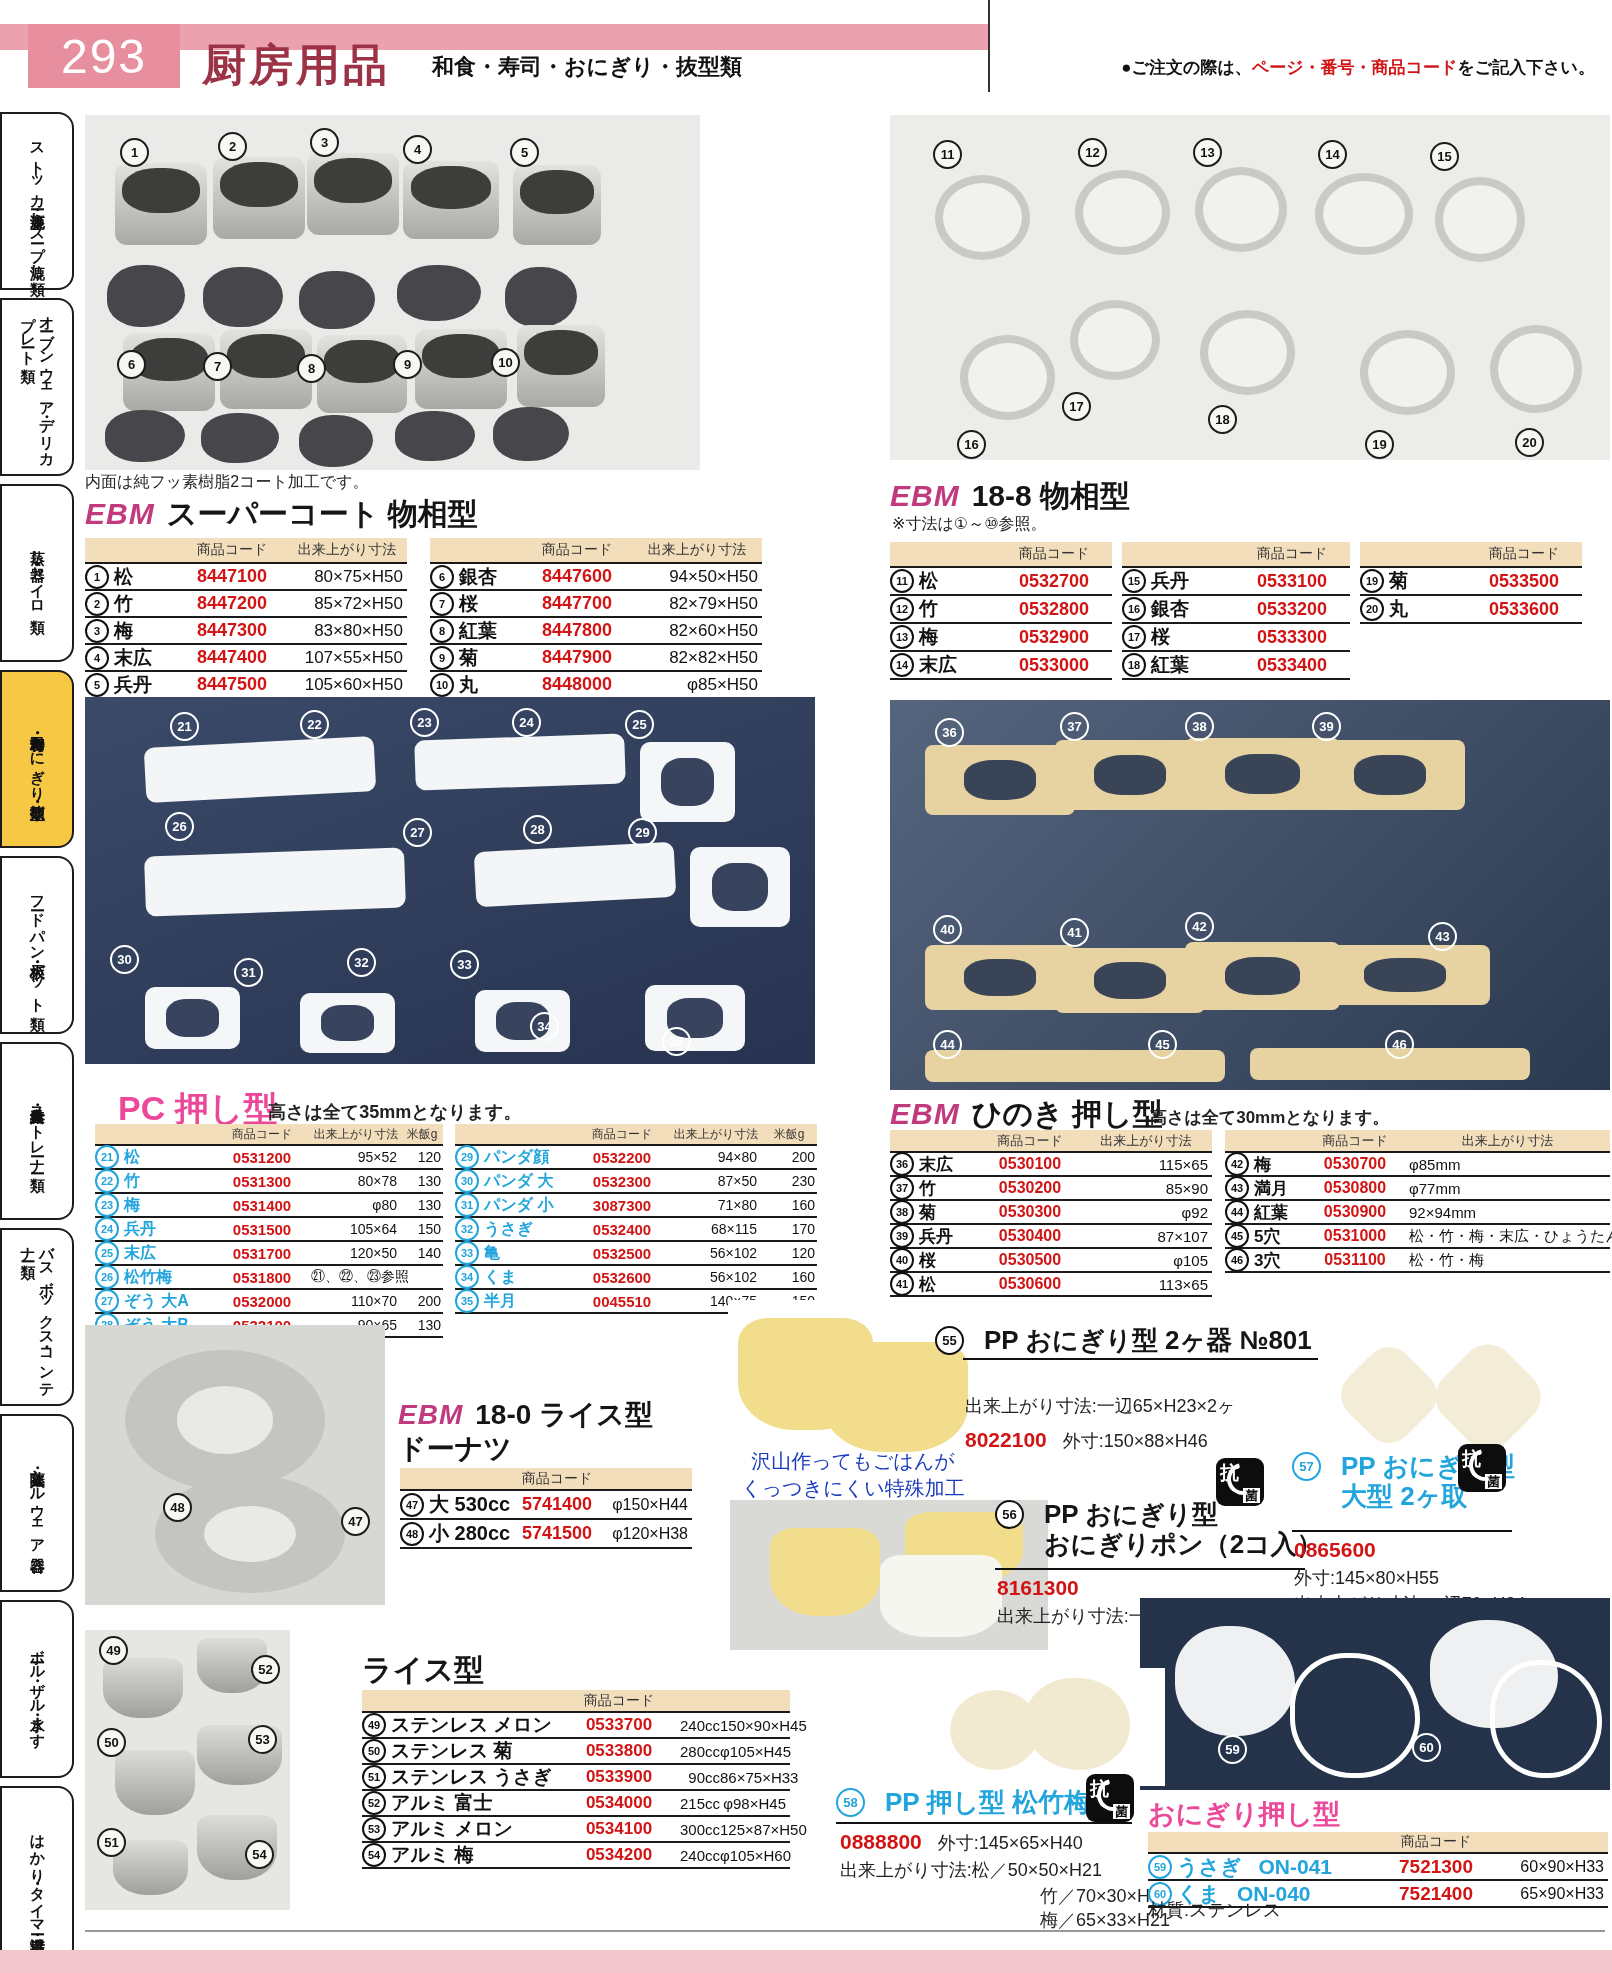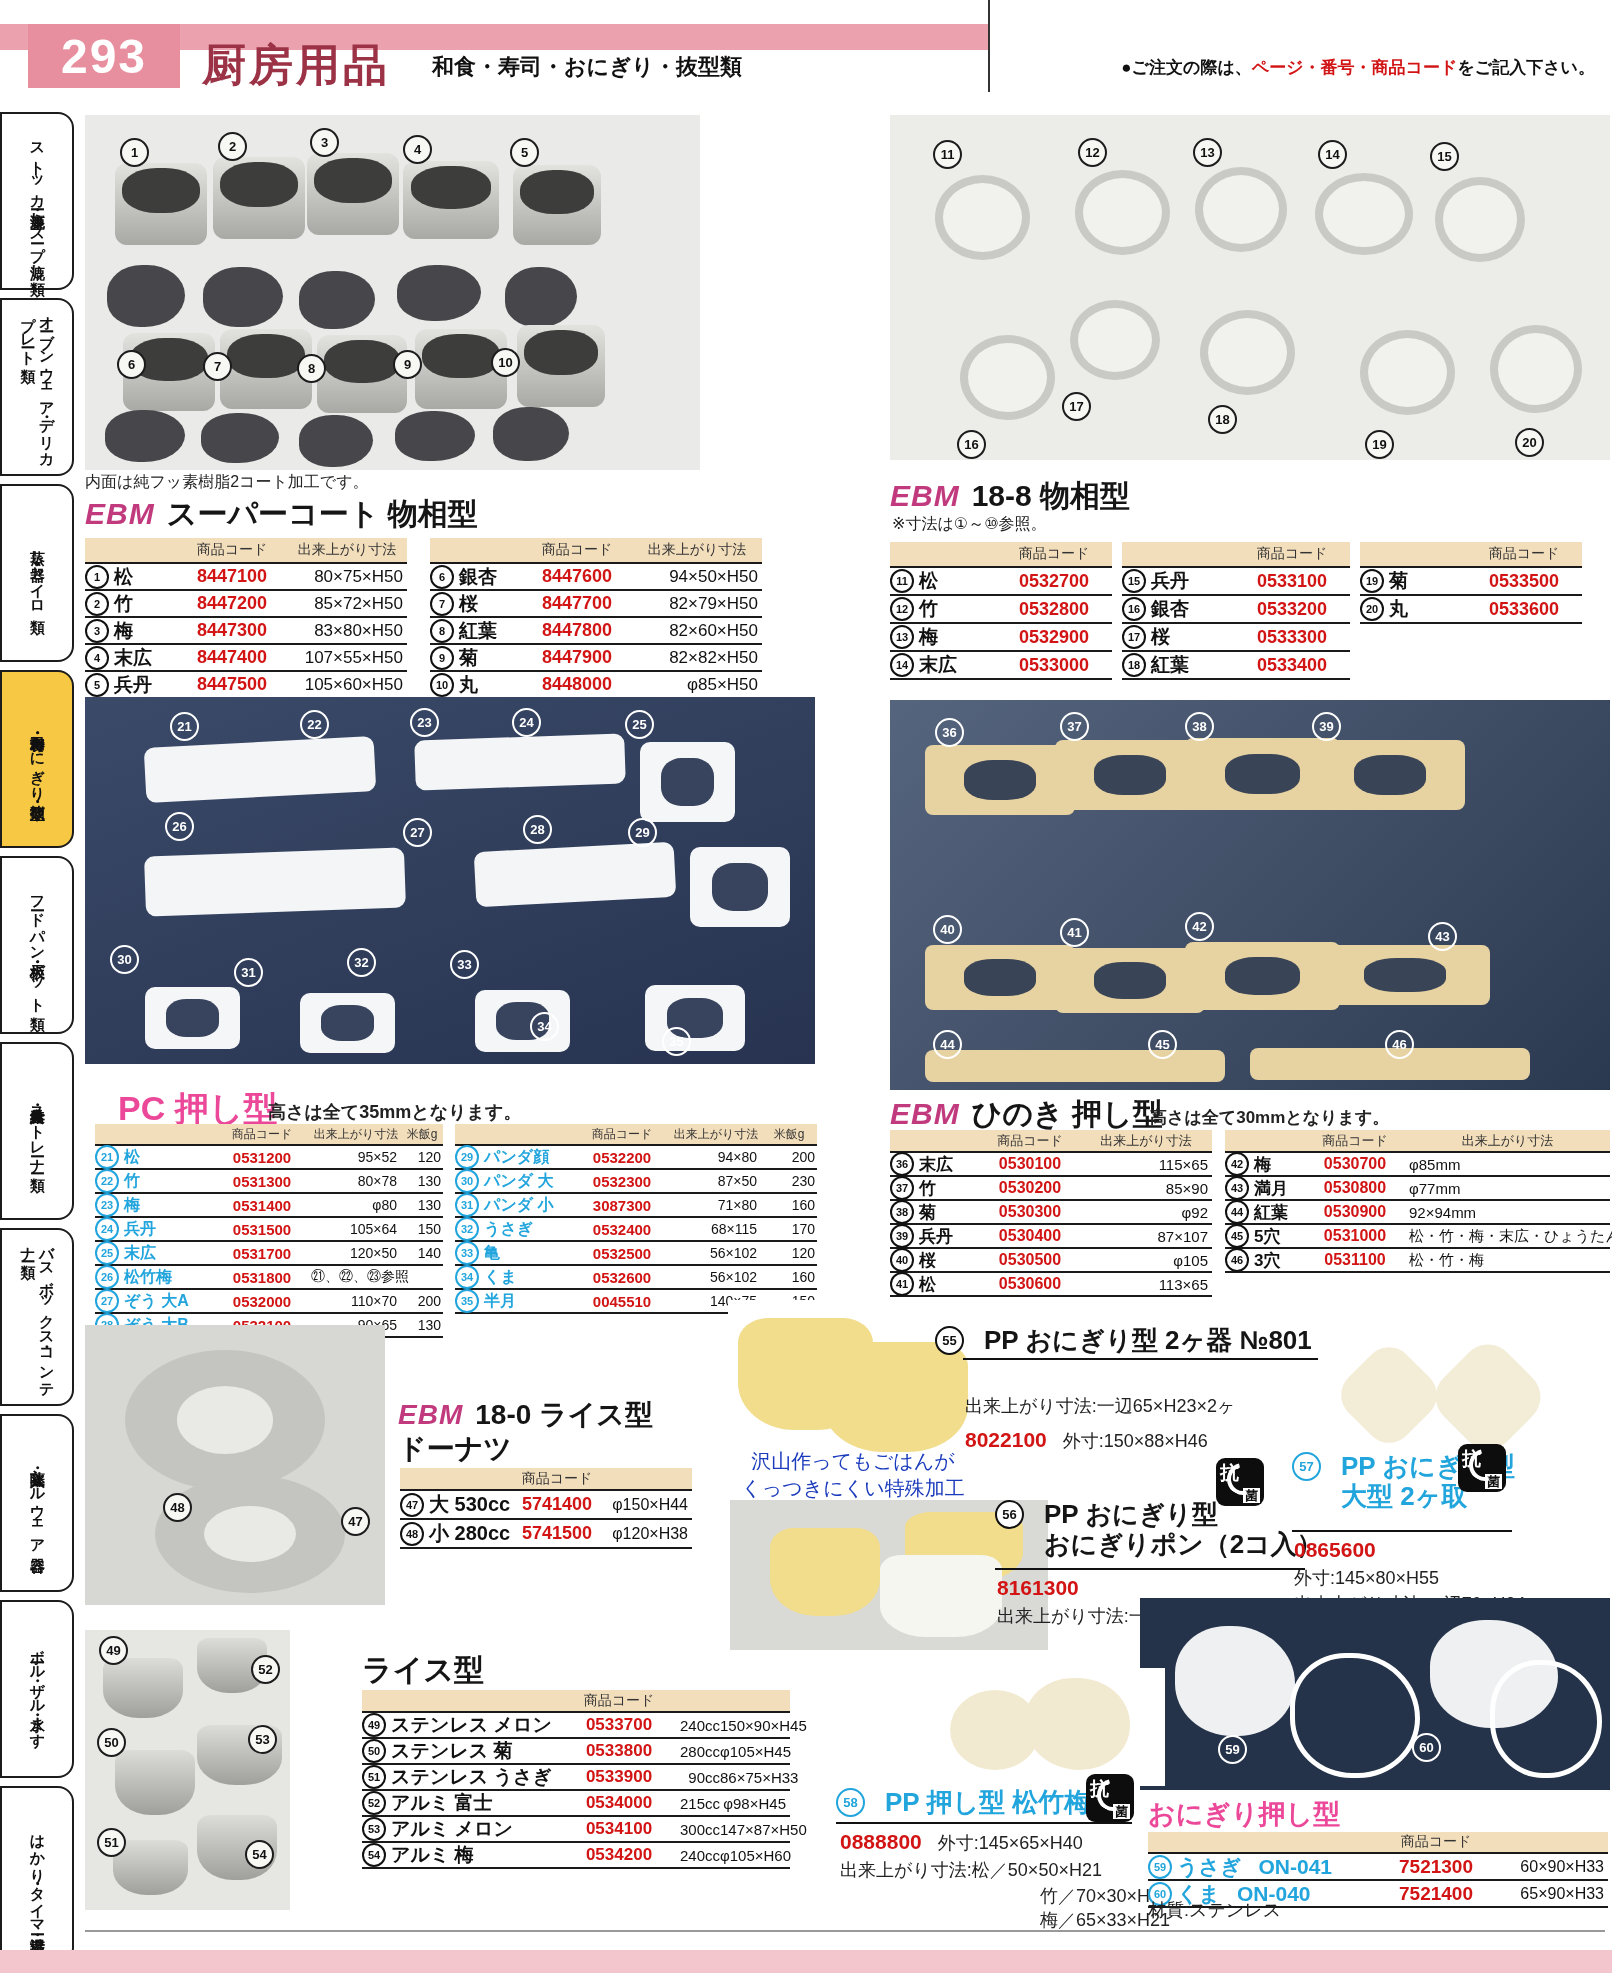--- a/index.html
+++ b/index.html
@@ -2,21 +2,21 @@
 <html><head>
 <meta charset="utf-8">
 <style>
   html,body{margin:0;padding:0;background:#ffffff;}
   .page{position:relative;width:1612px;height:1973px;background:#fff;overflow:hidden;
         font-family:"Liberation Sans","DejaVu Sans",sans-serif;color:#111;}
   
   .hdr-band{position:absolute;left:0;top:24px;width:988px;height:26px;background:#eca2ae;}
   .hdr-box{position:absolute;left:28px;top:24px;width:152px;height:64px;background:#e78f9e;
            display:flex;align-items:center;justify-content:center;}
-  .hdr-num{color:#fff;font-size:48px;font-weight:bold;letter-spacing:2px;}
+  .hdr-num{color:#fff;font-size:48px;font-weight:normal;letter-spacing:2px;}
   .hdr-title{position:absolute;left:202px;top:36px;font-size:44px;font-weight:bold;color:#9c3246;letter-spacing:3px;}
   .hdr-sub{position:absolute;left:432px;top:52px;font-size:22px;font-weight:bold;color:#111;}
   .hdr-rule{position:absolute;left:988px;top:0;width:2px;height:92px;background:#333;}
   .hdr-note{position:absolute;left:1000px;top:56px;width:595px;text-align:right;font-size:17px;font-weight:bold;}
   .hdr-note .rd{color:#d21414;}
   
   .tab{position:absolute;left:0;width:74px;border:2px solid #1c1c1c;border-radius:0 16px 16px 0;
        background:#fff;display:flex;align-items:center;justify-content:center;
        writing-mode:vertical-rl;font-size:15px;font-weight:bold;line-height:1.25;padding:6px 3px;box-sizing:border-box;}
   .tab.active{background:#f6c844;}
@@ -869,21 +869,21 @@
         <span class="size">φ98×H45</span>
       </div>
 
       <div class="trow">
         <span class="nm">
           <span class="cnum">53</span>
           <span class="tname">アルミ メロン</span>
         </span>
         <span class="code">0534100</span>
         <span class="cap">300cc</span>
-        <span class="size">147×87×H50</span>
+        <span class="size">125×87×H50</span>
       </div>
 
       <div class="trow">
         <span class="nm">
           <span class="cnum">54</span>
           <span class="tname">アルミ 梅</span>
         </span>
         <span class="code">0534200</span>
         <span class="cap">240cc</span>
         <span class="size">φ105×H60</span>

